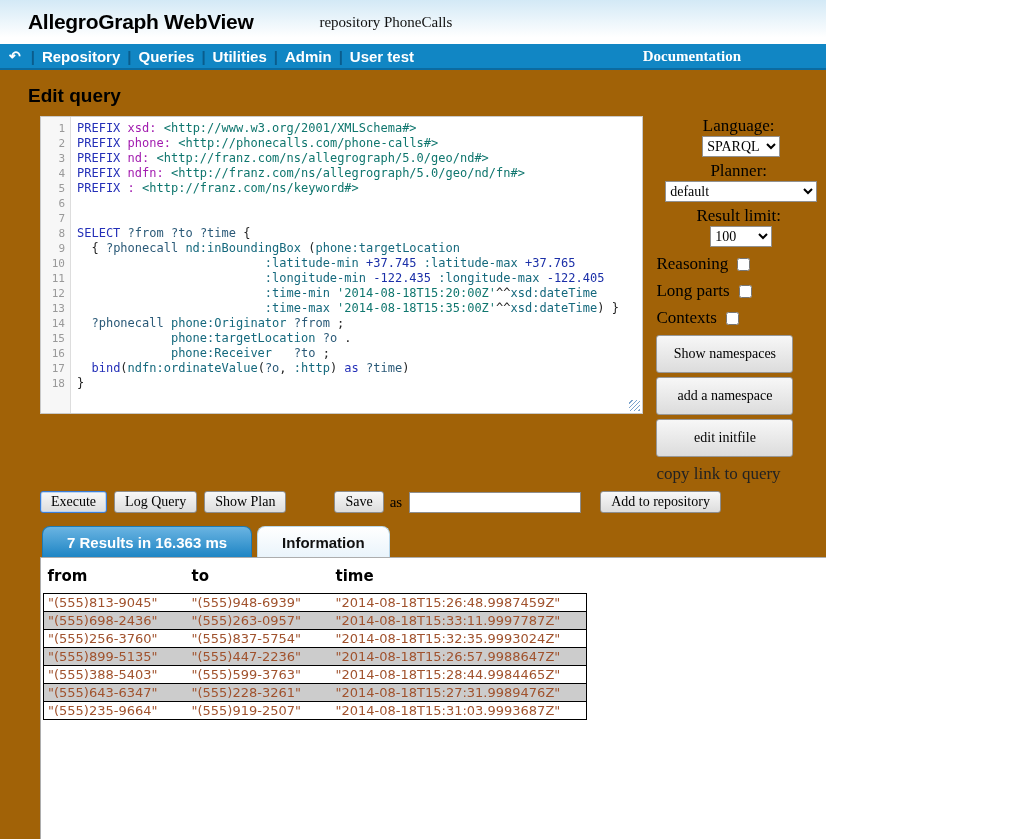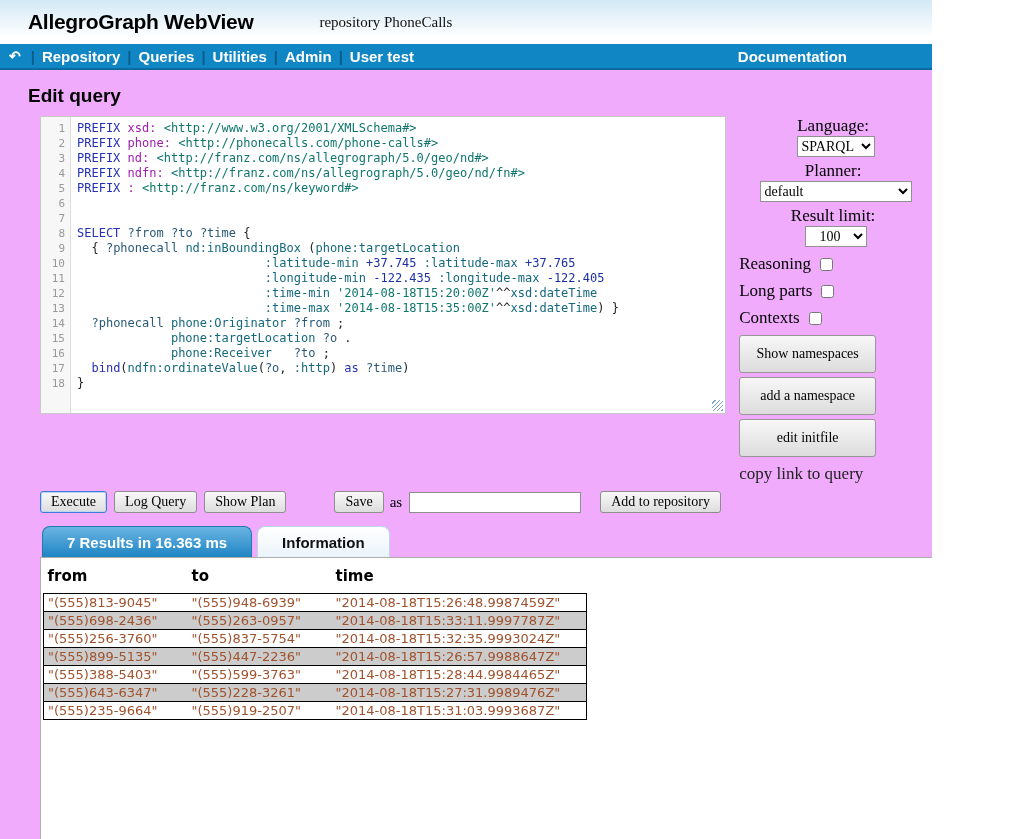--- a/index.html
+++ b/index.html
@@ -1,34 +1,34 @@
 <!DOCTYPE html>
 <html><head>
 <meta charset="utf-8">
 <style>
   * { box-sizing: border-box; }
   html,body { margin:0; padding:0; background:#fff; }
   #app {
-    position:relative; width:932px; height:839px; overflow:hidden;
-    font-family:"Liberation Sans",sans-serif; background:#f0abfc;
+    position:relative; width:826px; height:839px; overflow:hidden;
+    font-family:"Liberation Sans",sans-serif; background:#a16207;
   }
 
   
   .header { height:44px; background:linear-gradient(#d3e9f6, #ffffff 85%); display:flex; align-items:center; }
   .title { font-size:21px; font-weight:bold; color:#000; margin-left:28px; letter-spacing:-0.3px; }
   .repo  { font-family:"Liberation Serif",serif; font-size:15px; color:#111; margin-left:66px; }
 
   
   .nav { height:26px; background:#1186c4; border-bottom:2px solid #0b6ba1; display:flex; align-items:center;
          color:#fff; font-weight:bold; font-size:15px; padding-left:9px; }
   .back-icon { font-size:14px; font-weight:bold; cursor:pointer; margin-right:3px; }
   .nav-items { display:flex; align-items:center; }
   .nav-sep { color:#0a5c8c; font-weight:bold; margin:0 7px; }
   .nav-item { cursor:pointer; }
-  .doc { margin-left:auto; margin-right:85px; cursor:pointer; }
+  .doc { margin-left:auto; margin-right:85px; cursor:pointer;font-family:Liberation Serif, serif; }
 
   
   .page-heading { font-size:19px; font-weight:bold; color:#000; margin:15px 0 9px 28px; }
 
   .content { padding-left:40px; }
   .editor-row { display:flex; align-items:flex-start; }
 
   
   .editor { width:747px; height:298px; border:1px solid #c9c9c9; background:#fff; display:flex; position:relative; }
   .gutter { width:30px; background:#f7f7f7; border-right:1px solid #ddd; color:#999;
@@ -48,21 +48,21 @@
   .resize-handle { position:absolute; right:2px; bottom:2px; width:11px; height:11px; cursor:nwse-resize;
     background:repeating-linear-gradient(135deg, transparent, transparent 2px, #7ba3cc 2px, #7ba3cc 3px); }
 
   
   .options { margin-left:13px; width:210px; font-family:"Liberation Serif",serif; font-size:17px; color:#000; }
   .opt-row { display:flex; align-items:center; margin-bottom:4px;flex-direction:column; }
   .opt-row label { margin-right:5px; }
   select { font-family:"Liberation Serif",serif; font-size:14px; border:1px solid #919191; background:#fff; height:21px; }
   .sel-language { width:78px; }
   .sel-planner  { width:152px; }
-  .sel-limit    { width:62px;padding-left:10px; }
+  .sel-limit    { width:62px; }
   .cb-row { display:flex; align-items:flex-end; margin:7px 0; }
   .cb-row input { margin-left:9px; width:13px; height:13px; }
   .ns-btn { display:block; width:137px; margin:4px 0; padding:10px 0; text-align:center;
             font-family:"Liberation Serif",serif; font-size:14px; color:#000;
             background:linear-gradient(#f7f7f7,#dcdcdc); border:1px solid #989898; border-radius:3px; cursor:pointer; }
   .copy-link { margin-top:7px; font-size:17px; color:#222; cursor:pointer; }
 
   
   .actions { display:flex; align-items:center; margin-top:7px; font-family:"Liberation Serif",serif; font-size:15px; }
   .btn { padding:2px 10px; font-family:"Liberation Serif",serif; font-size:14px; color:#000;

